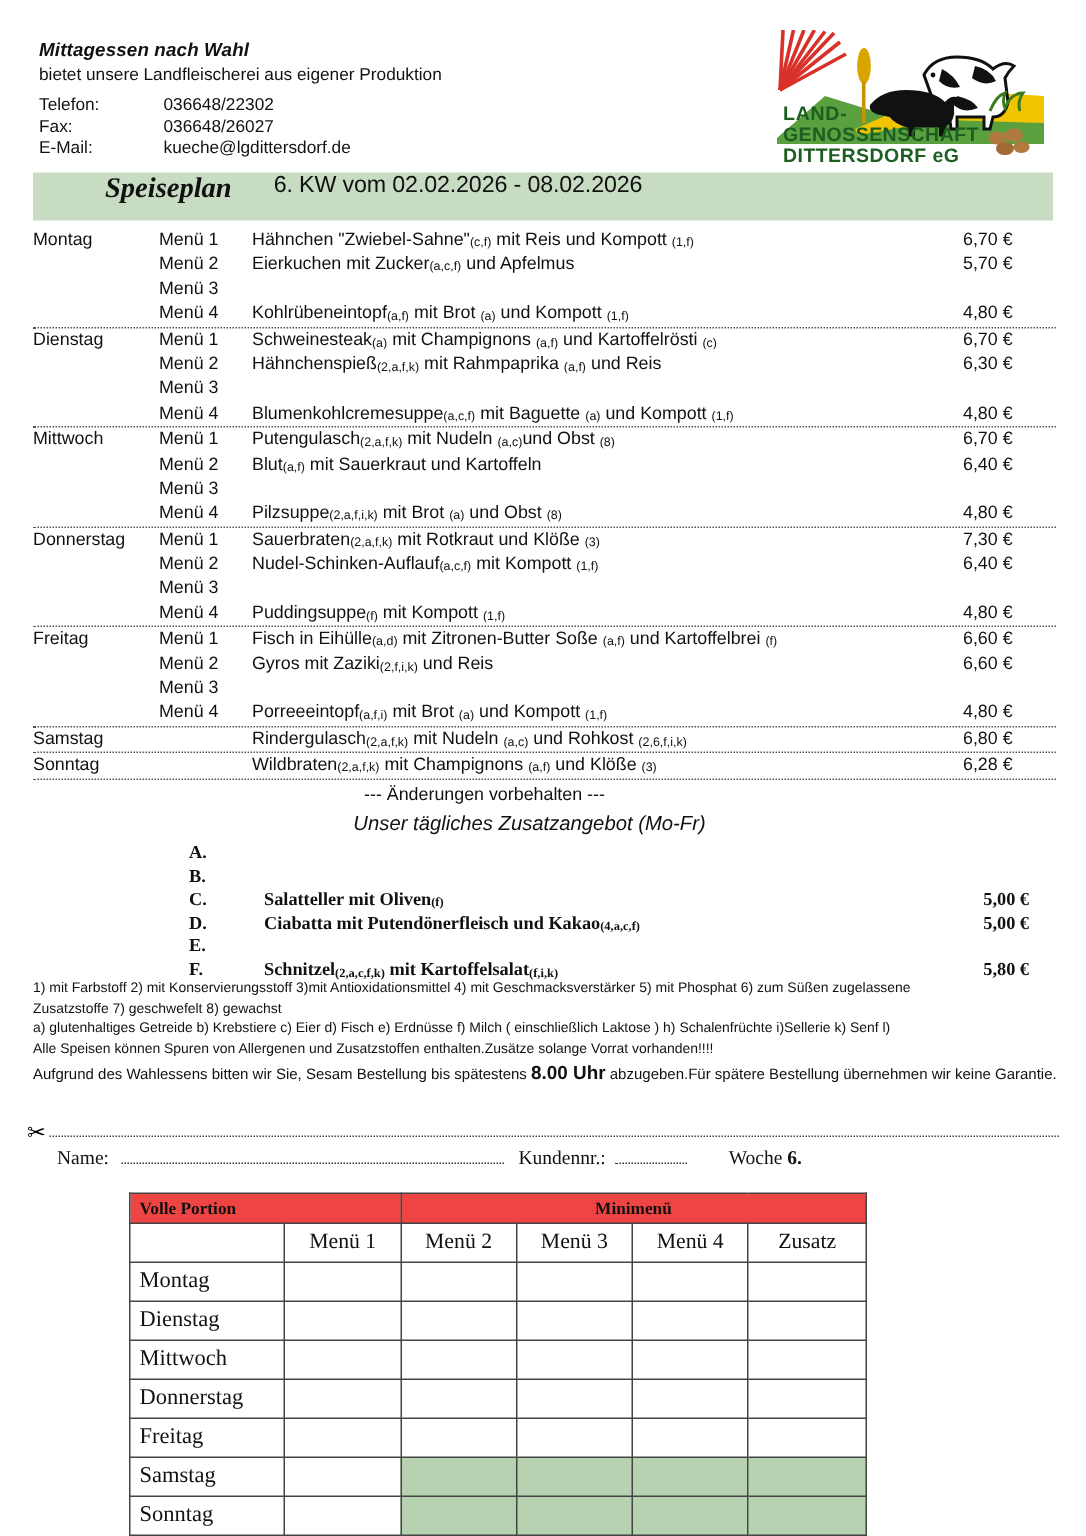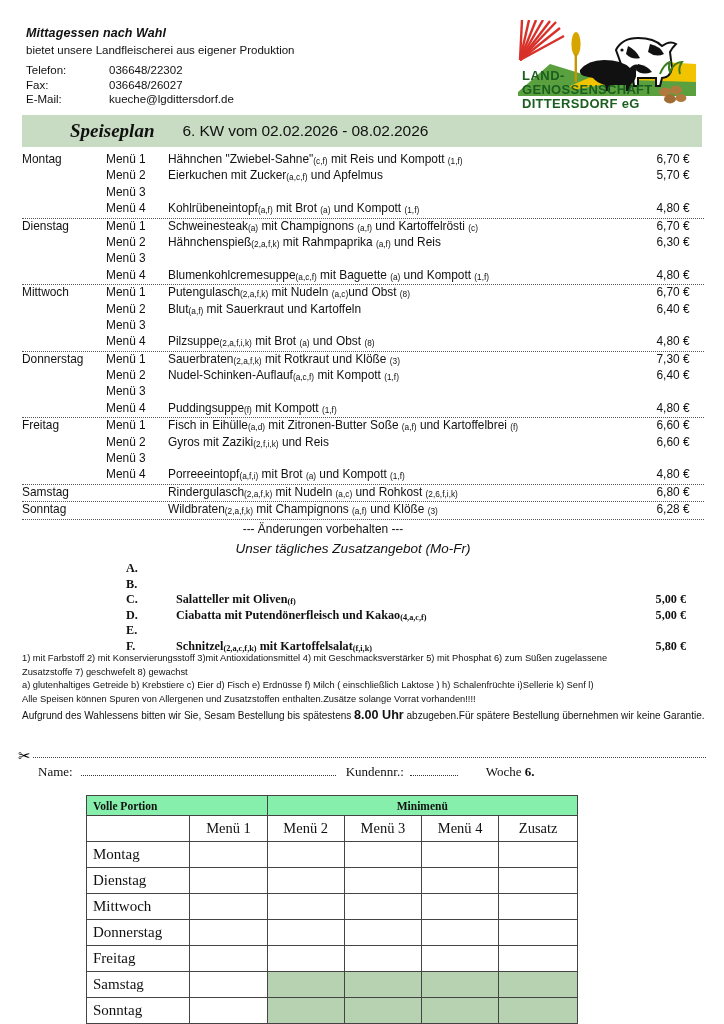--- a/index.html
+++ b/index.html
@@ -55,21 +55,20 @@
   }
   .logo svg { display:block; width:100%; height:100%; }
 
   
   .banner {
     position: absolute;
     left: 22px; top: 115px;
     width: 680px; height: 32px;
     background: #c7dcc2;
     display: flex;
-    align-items: center;
   }
   .banner-word {
     font-family: "Liberation Serif", serif;
     font-weight: bold;
     font-style: italic;
     font-size: 19px;
     margin-left: 48px;
   }
   .banner-range {
     font-size: 15.5px;
@@ -90,21 +89,21 @@
   .mrow {
     display: flex;
     align-items: baseline;
     height: 16.4px;
     font-size: 11.9px;
     white-space: nowrap;
   }
   .c-day  { width: 84px;  flex: 0 0 84px; }
   .c-men  { width: 62px;  flex: 0 0 62px; }
   .c-dish { flex: 1 1 auto; overflow: hidden; }
-  .c-price{ width: 62px; flex: 0 0 62px; text-align: center; }
+  .c-price{ width: 62px; flex: 0 0 62px; text-align: left; }
   .alg {
     font-size: 8.3px;
     vertical-align: baseline;
     position: relative;
     top: 1px;
   }
   .wk-row .c-men { }
   .note {
     text-align: center;
     font-size: 11.9px;
@@ -212,21 +211,21 @@
   .ordtbl td, .ordtbl th {
     border: 1px solid #444;
     height: 25px;
     padding: 0 6px;
     font-weight: normal;
     font-size: 14.5px;
     text-align: center;
     vertical-align: middle;
   }
   .ordtbl tr.hdr1 td {
-    background: #86efac;
+    background: #ef4444;
     height: 19px;
     font-size: 11.5px;
     font-weight: bold;
   }
   .ordtbl tr.hdr1 td.lft { text-align: left; }
   .ordtbl td.daycell {
     text-align: left;
     font-size: 15px;
     width: 100px;
   }

